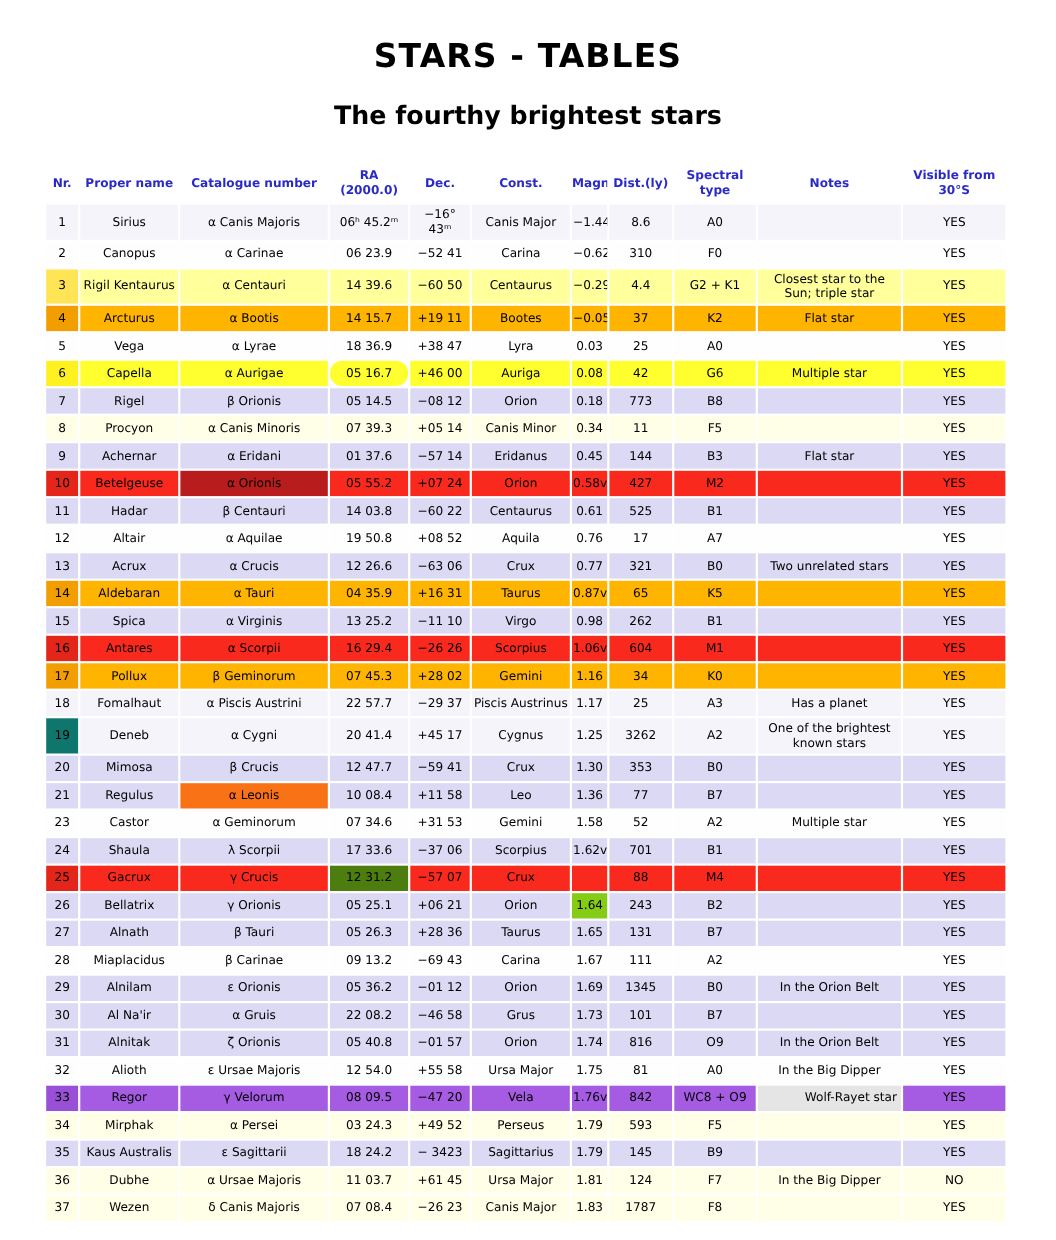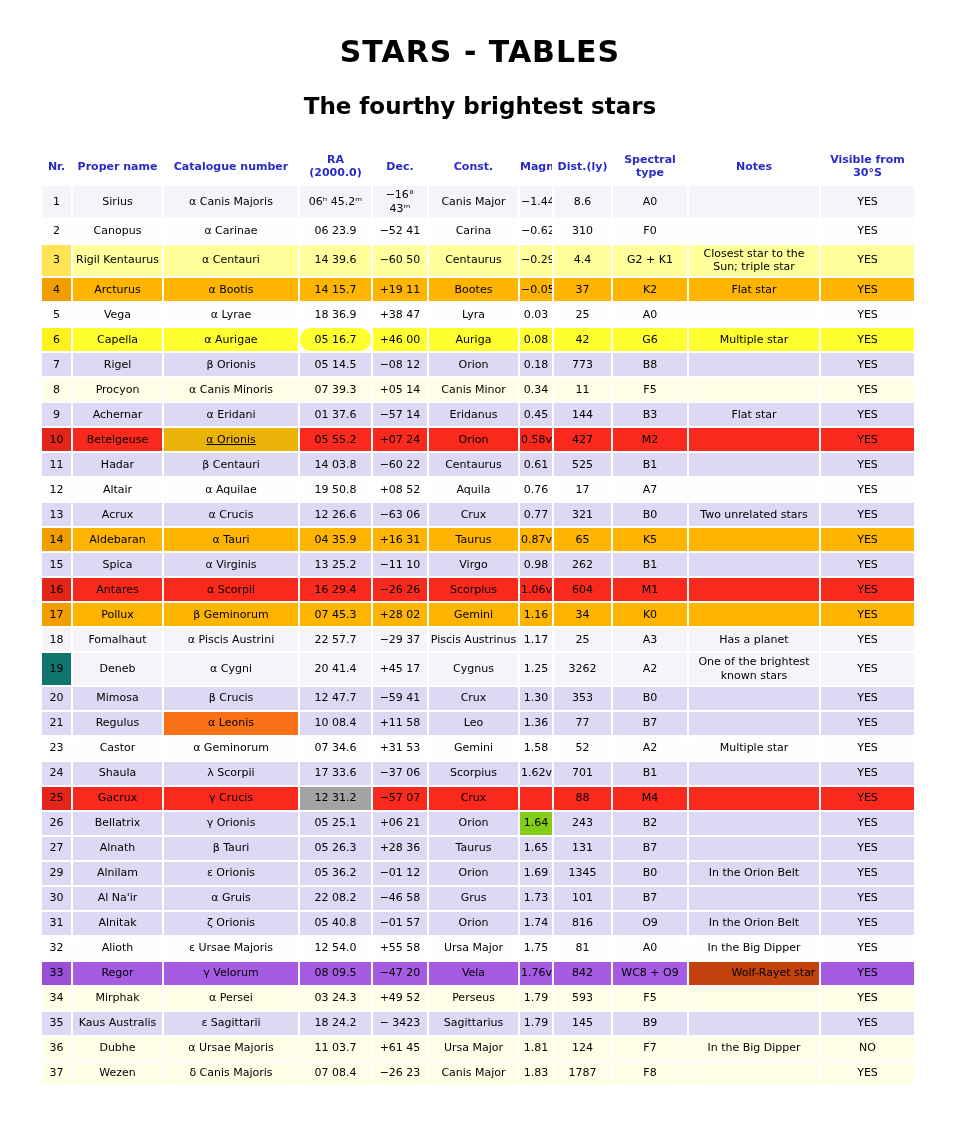--- a/index.html
+++ b/index.html
@@ -198,21 +198,21 @@
         <td style="background: rgb(219, 217, 243);">Eridanus</td>
         <td style="background: rgb(219, 217, 243);">0.45</td>
         <td style="background: rgb(219, 217, 243);">144</td>
         <td style="background: rgb(219, 217, 243);">B3</td>
         <td style="background: rgb(219, 217, 243);">Flat star</td>
         <td style="background: rgb(219, 217, 243);">YES</td>
       </tr>
       <tr>
         <td style="background: rgb(228, 38, 26);">10</td>
         <td style="background: rgb(249, 42, 29);">Betelgeuse</td>
-        <td style="background: #eab308; text-decoration: underline;">α Orionis</td>
+        <td style="background: #b91c1c;">α Orionis</td>
         <td style="background: rgb(249, 42, 29);">05 55.2</td>
         <td style="background: rgb(249, 42, 29);">+07 24</td>
         <td style="background: rgb(249, 42, 29);">Orion</td>
         <td style="background: rgb(249, 42, 29);">0.58v</td>
         <td style="background: rgb(249, 42, 29);">427</td>
         <td style="background: rgb(249, 42, 29);">M2</td>
         <td style="background: rgb(249, 42, 29);"></td>
         <td style="background: rgb(249, 42, 29);">YES</td>
       </tr>
       <tr>
@@ -381,21 +381,21 @@
         <td style="background: rgb(219, 217, 243);">1.62v</td>
         <td style="background: rgb(219, 217, 243);">701</td>
         <td style="background: rgb(219, 217, 243);">B1</td>
         <td style="background: rgb(219, 217, 243);"></td>
         <td style="background: rgb(219, 217, 243);">YES</td>
       </tr>
       <tr>
         <td style="background: rgb(228, 38, 26);">25</td>
         <td style="background: rgb(249, 42, 29);">Gacrux</td>
         <td style="background: rgb(249, 42, 29);">γ Crucis</td>
-        <td style="background: #a3a3a3;">12 31.2</td>
+        <td style="background: #4d7c0f;">12 31.2</td>
         <td style="background: rgb(249, 42, 29);">−57 07</td>
         <td style="background: rgb(249, 42, 29);">Crux</td>
         <td style="background: rgb(249, 42, 29); padding-left: 46px;">1.63v</td>
         <td style="background: rgb(249, 42, 29);">88</td>
         <td style="background: rgb(249, 42, 29);">M4</td>
         <td style="background: rgb(249, 42, 29);"></td>
         <td style="background: rgb(249, 42, 29);">YES</td>
       </tr>
       <tr>
         <td style="background: rgb(219, 217, 243);">26</td>
@@ -415,20 +415,33 @@
         <td style="background: rgb(219, 217, 243);">Alnath</td>
         <td style="background: rgb(219, 217, 243);">β Tauri</td>
         <td style="background: rgb(219, 217, 243);">05 26.3</td>
         <td style="background: rgb(219, 217, 243);">+28 36</td>
         <td style="background: rgb(219, 217, 243);">Taurus</td>
         <td style="background: rgb(219, 217, 243);">1.65</td>
         <td style="background: rgb(219, 217, 243);">131</td>
         <td style="background: rgb(219, 217, 243);">B7</td>
         <td style="background: rgb(219, 217, 243);"></td>
         <td style="background: rgb(219, 217, 243);">YES</td>
+      </tr>
+      <tr>
+        <td style="background: rgb(254, 254, 254);">28</td>
+        <td style="background: rgb(254, 254, 254);">Miaplacidus</td>
+        <td style="background: rgb(254, 254, 254);">β Carinae</td>
+        <td style="background: rgb(254, 254, 254);">09 13.2</td>
+        <td style="background: rgb(254, 254, 254);">−69 43</td>
+        <td style="background: rgb(254, 254, 254);">Carina</td>
+        <td style="background: rgb(254, 254, 254);">1.67</td>
+        <td style="background: rgb(254, 254, 254);">111</td>
+        <td style="background: rgb(254, 254, 254);">A2</td>
+        <td style="background: rgb(254, 254, 254);"></td>
+        <td style="background: rgb(254, 254, 254);">YES</td>
       </tr>
       <tr>
         <td style="background: rgb(219, 217, 243);">29</td>
         <td style="background: rgb(219, 217, 243);">Alnilam</td>
         <td style="background: rgb(219, 217, 243);">ε Orionis</td>
         <td style="background: rgb(219, 217, 243);">05 36.2</td>
         <td style="background: rgb(219, 217, 243);">−01 12</td>
         <td style="background: rgb(219, 217, 243);">Orion</td>
         <td style="background: rgb(219, 217, 243);">1.69</td>
         <td style="background: rgb(219, 217, 243);">1345</td>
@@ -478,21 +491,21 @@
       <tr>
         <td style="background: rgb(153, 80, 214);">33</td>
         <td style="background: rgb(165, 91, 226);">Regor</td>
         <td style="background: rgb(165, 91, 226);">γ Velorum</td>
         <td style="background: rgb(165, 91, 226);">08 09.5</td>
         <td style="background: rgb(165, 91, 226);">−47 20</td>
         <td style="background: rgb(165, 91, 226);">Vela</td>
         <td style="background: rgb(165, 91, 226);">1.76v</td>
         <td style="background: rgb(165, 91, 226);">842</td>
         <td style="background: rgb(165, 91, 226);">WC8 + O9</td>
-        <td style="background: #c2410c; padding-left: 40px;">Wolf-Rayet star</td>
+        <td style="background: #e5e5e5; padding-left: 40px;">Wolf-Rayet star</td>
         <td style="background: rgb(165, 91, 226);">YES</td>
       </tr>
       <tr>
         <td style="background: rgb(255, 255, 232);">34</td>
         <td style="background: rgb(255, 255, 232);">Mirphak</td>
         <td style="background: rgb(255, 255, 232);">α Persei</td>
         <td style="background: rgb(255, 255, 232);">03 24.3</td>
         <td style="background: rgb(255, 255, 232);">+49 52</td>
         <td style="background: rgb(255, 255, 232);">Perseus</td>
         <td style="background: rgb(255, 255, 232);">1.79</td>

